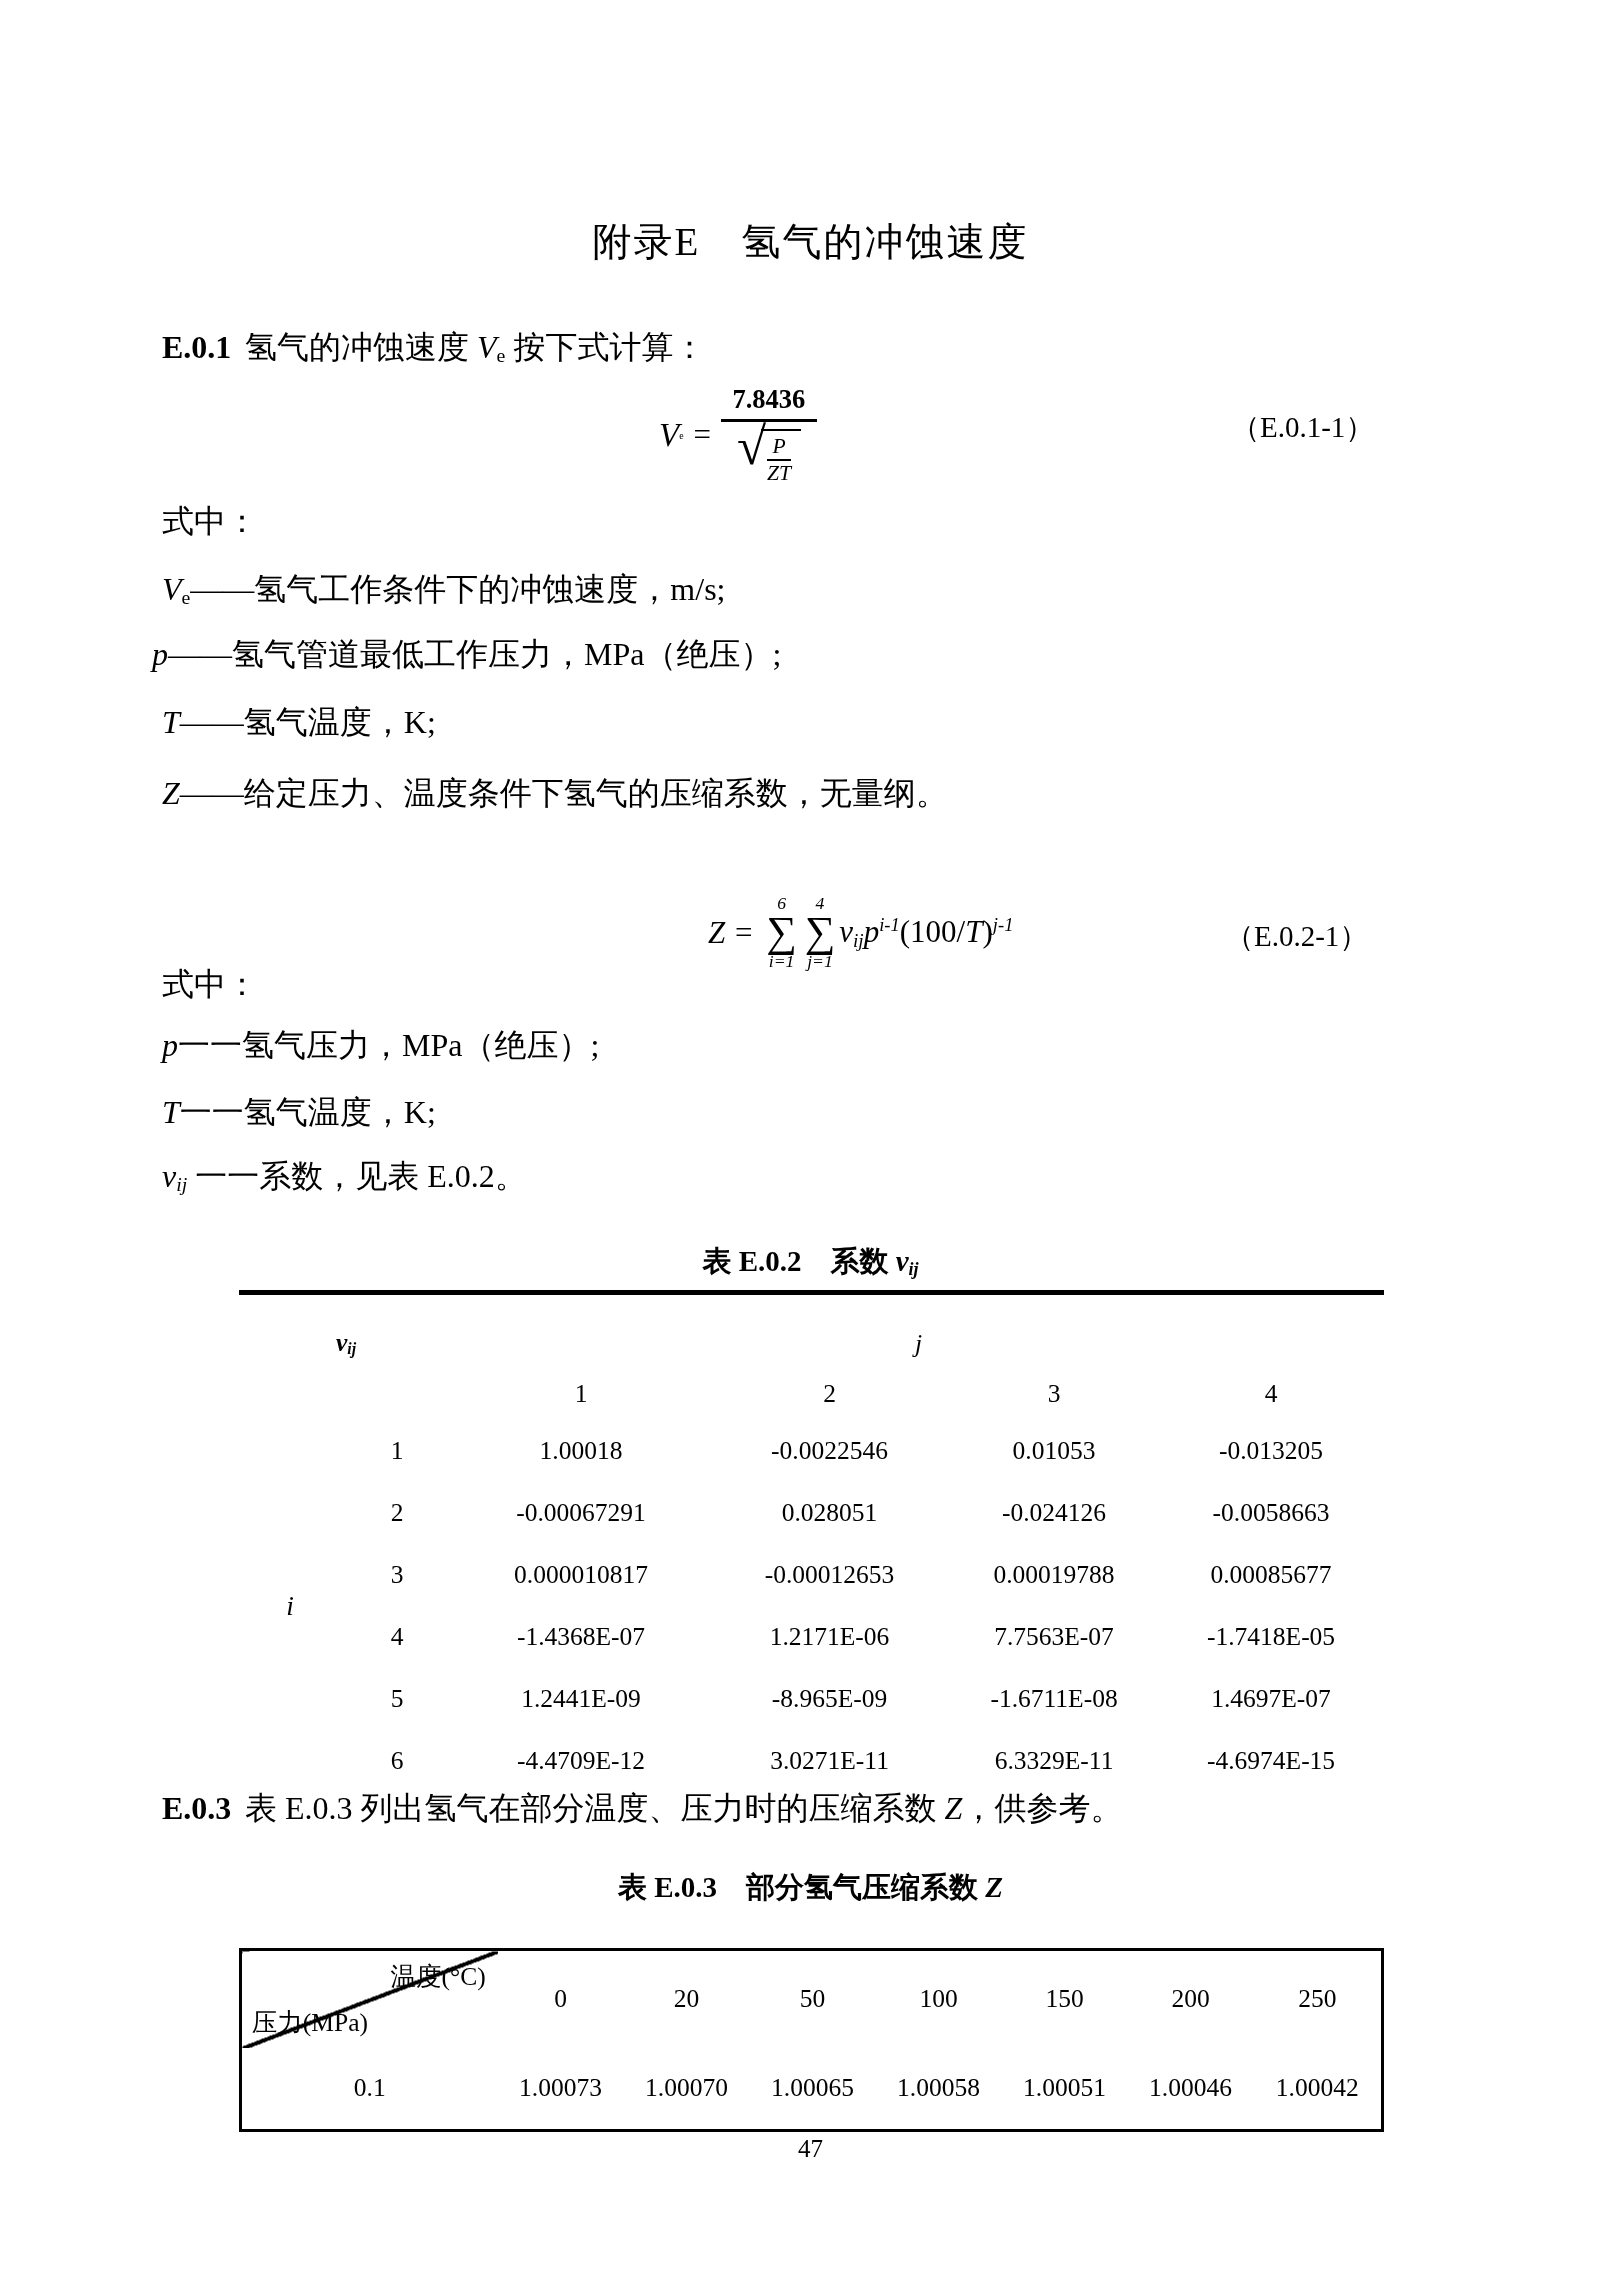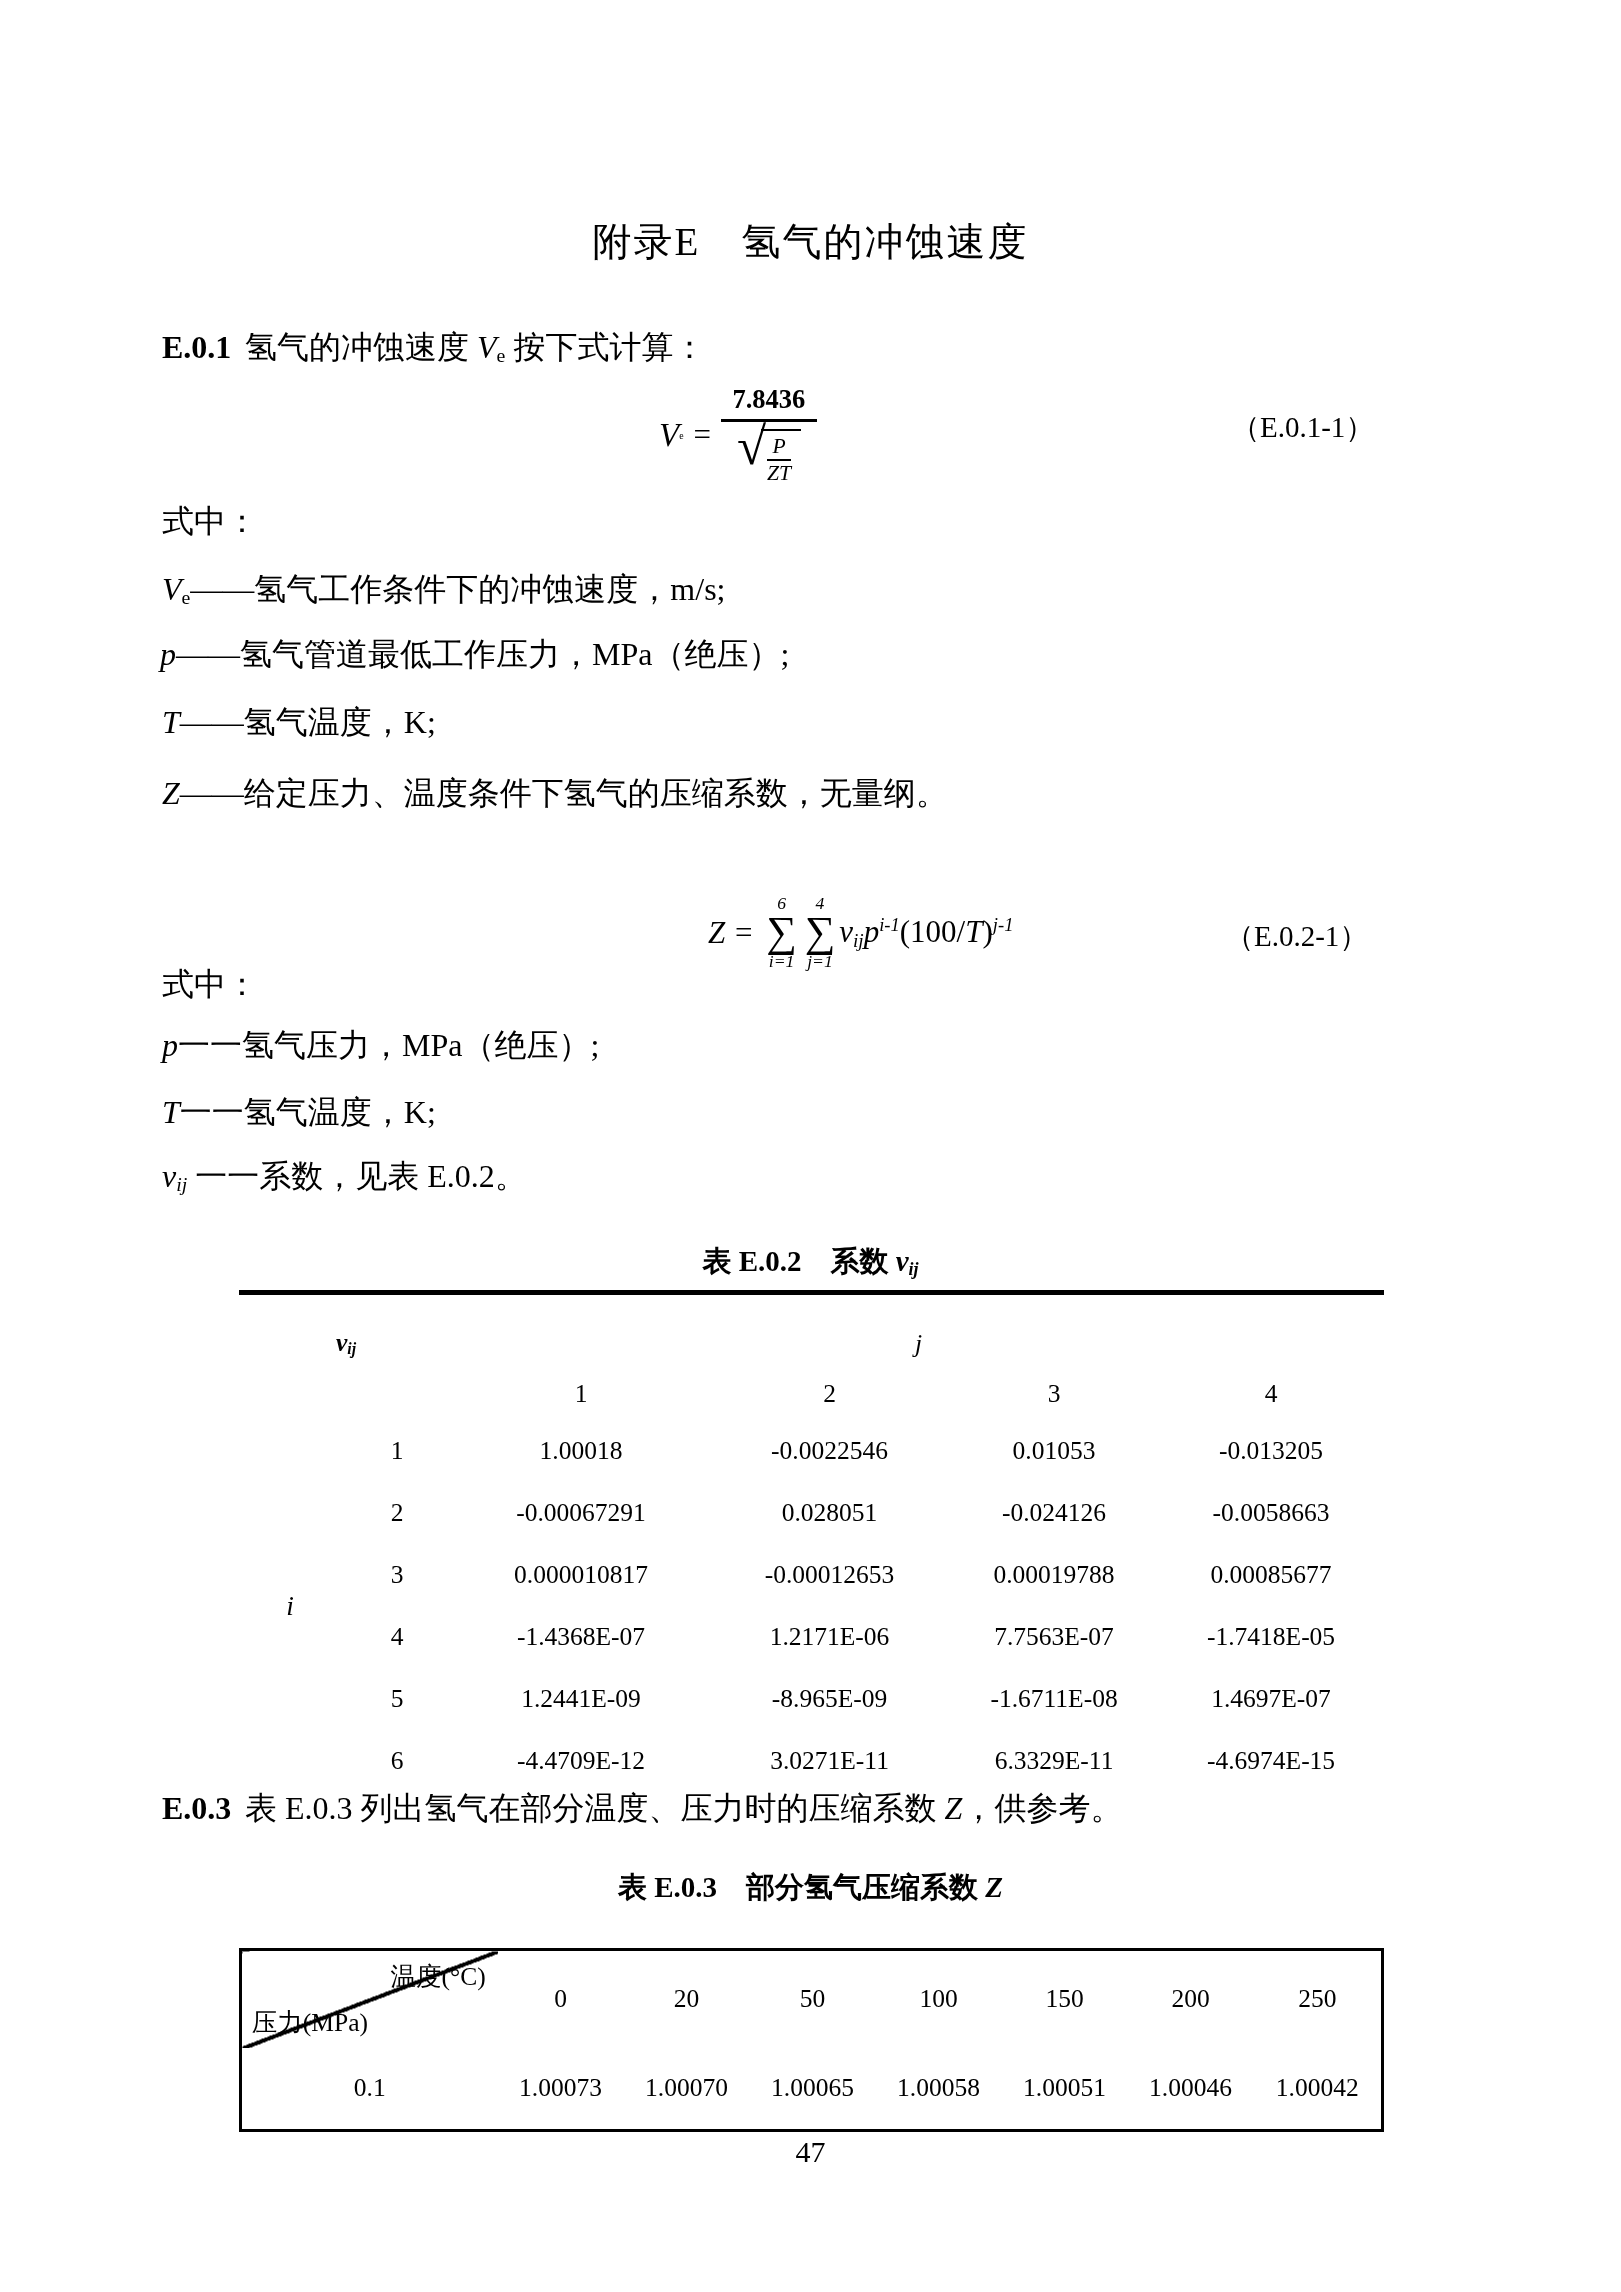--- a/index.html
+++ b/index.html
@@ -47,21 +47,21 @@
   .corner-v{font-size:27.4px;font-weight:bold;font-style:italic;}
   .corner-v sub{font-weight:bold;}
   .grp{font-size:29px;font-style:italic;}
   
   td.diag{position:relative;
     background-image:linear-gradient(to bottom right,
       transparent calc(50% - 2px), #000 calc(50% - 2px),
       #000 calc(50% + 2px), transparent calc(50% + 2px));}
   .diag-top{position:absolute;top:7.8px;right:11.8px;font-size:25.5px;text-align:right;}
   .diag-bottom{position:absolute;bottom:7.8px;left:9.8px;font-size:25.5px;}
-  .page-num{width:100%;text-align:center;font-size:30px;}
+  .page-num{width:100%;text-align:center;font-size:25px;}
 </style>
 </head>
 <body>
 
 <div class="page">
 
   <div class="abs page-title" style="top:215px;left:0;">附录E　氢气的冲蚀速度</div>
 
   <div class="abs body-text" style="top:326px;left:162px;">
     <span class="clause-num">E.0.1</span><span>氢气的冲蚀速度 </span><span class="it">V</span><sub class="small rm">e</sub><span> 按下式计算：</span>
@@ -85,21 +85,21 @@
       </span>
     </span>
   </div>
   <div class="abs eq-number" style="top:408px;left:1231px;">（E.0.1-1）</div>
 
   <div class="abs body-text" style="top:500px;left:162px;">式中：</div>
 
   <div class="abs body-text" style="top:568px;left:162px;">
     <span class="it">V</span><sub class="small rm">e</sub><span>——</span><span>氢气工作条件下的冲蚀速度，m/s;</span>
   </div>
-  <div class="abs body-text" style="top:633px;left:160px;">
+  <div class="abs body-text" style="top:633px;left:152px;">
     <span class="it">p</span><span>——</span><span>氢气管道最低工作压力，MPa（绝压）;</span>
   </div>
   <div class="abs body-text" style="top:701px;left:162px;">
     <span class="it">T</span><span>——</span><span>氢气温度，K;</span>
   </div>
   <div class="abs body-text" style="top:772px;left:162px;">
     <span class="it">Z</span><span>——</span><span>给定压力、温度条件下氢气的压缩系数，无量纲。</span>
   </div>
 
 

